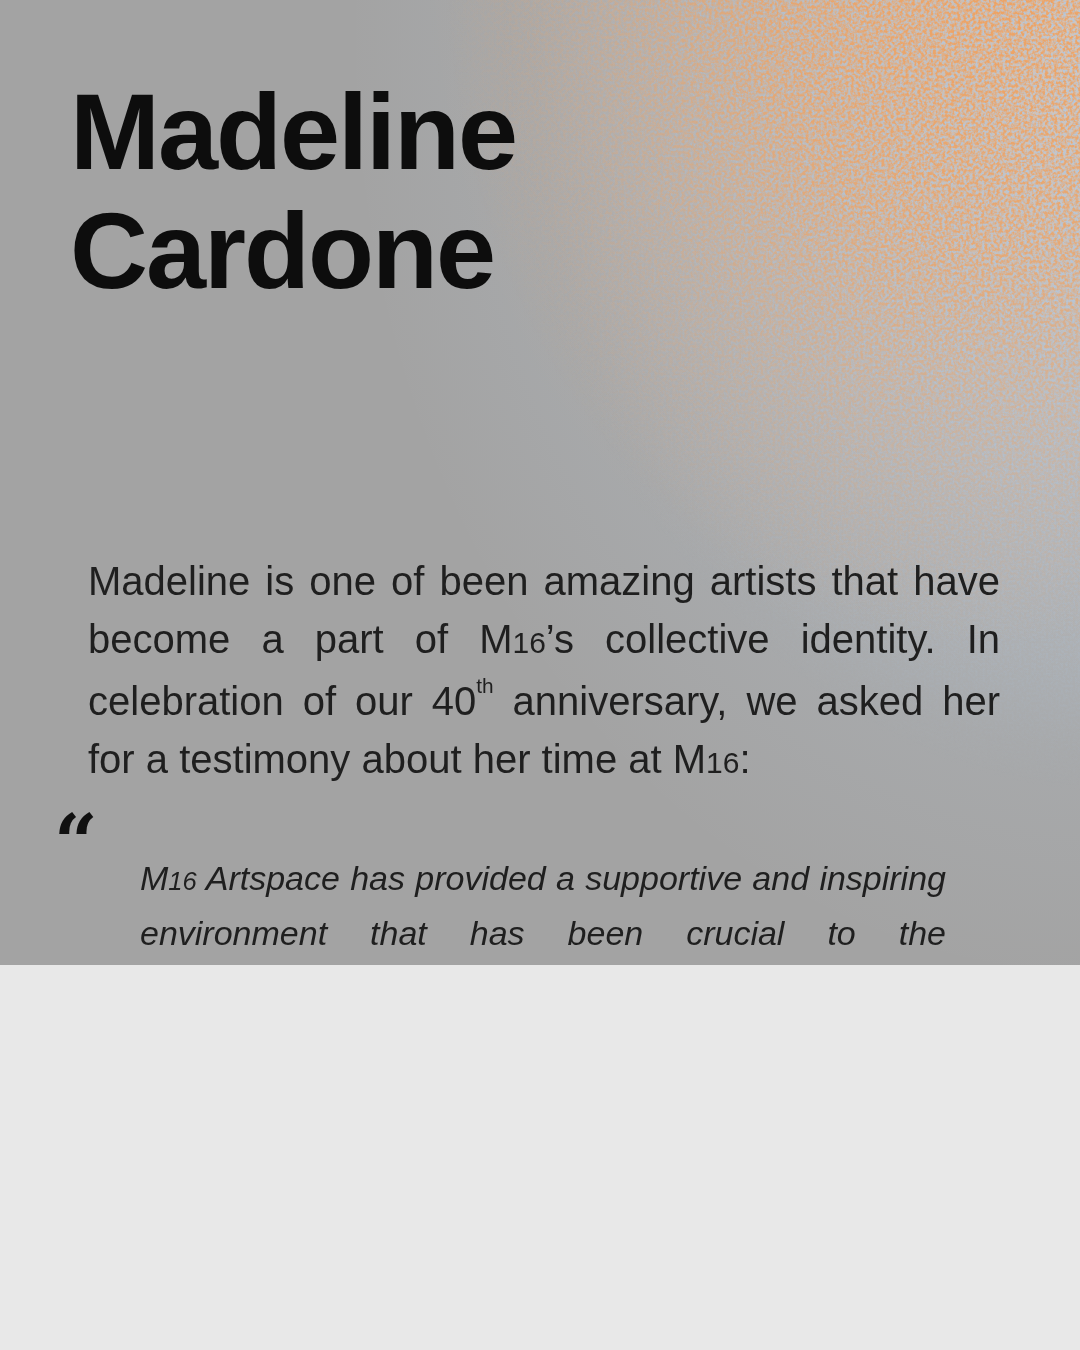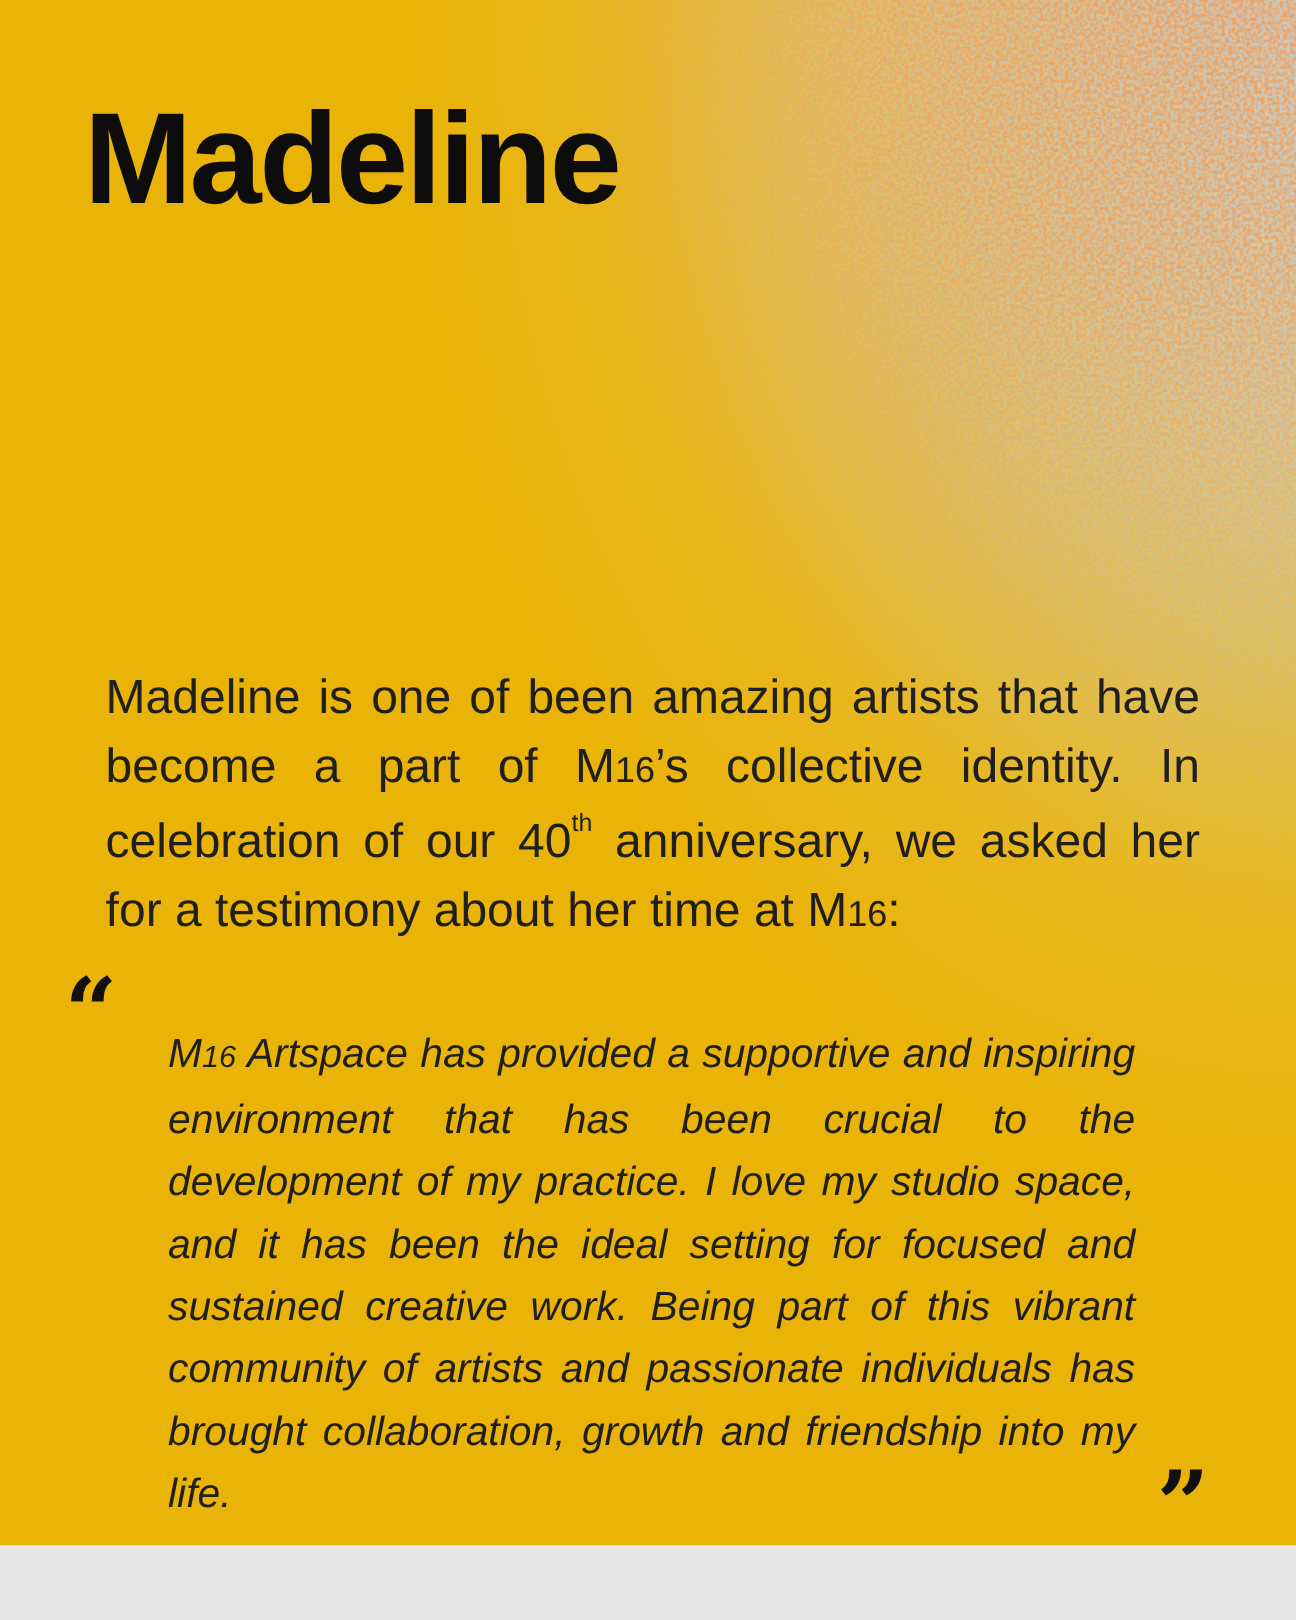--- a/index.html
+++ b/index.html
@@ -1,20 +1,20 @@
 <!DOCTYPE html>
 <html><head>
 <meta charset="utf-8">
 <style>
   html, body { margin: 0; padding: 0; background: #e8e8e8; }
   .page {
     position: relative;
     width: 1080px;
-    height: 1288px;
-    background: #eab308;
+    height: 965px;
+    background: #a3a3a3;
     overflow: hidden;
     font-family: "Liberation Sans", sans-serif;
     color: #1c1c1c;
   }
   .bg-svg {
     position: absolute;
     inset: 0;
     width: 1080px;
     height: 1350px;
     display: block;
@@ -117,20 +117,21 @@
       </filter>
     </defs>
     <rect x="0" y="0" width="1080" height="1350" fill="url(#softBlue)"></rect>
     <rect x="0" y="0" width="1080" height="1350" fill="url(#softOrange)"></rect>
     <rect x="0" y="0" width="1080" height="1350" fill="url(#grainBlueGrad)" filter="url(#speckleB)"></rect>
     <rect x="0" y="0" width="1080" height="1350" fill="url(#grainOrangeGrad)" filter="url(#speckleA)"></rect>
   </svg>
 
   <h1 class="title">
     <span class="title-line">Madeline</span>
+    <span class="title-line">Cardone</span>
   </h1>
 
   <p class="intro"><span>Madeline is one of been amazing artists that have become a part of M</span><span class="m16-digits">16</span><span>’s collective identity. In celebration of our 40</span><span class="sup">th</span><span> anniversary, we asked her for a testimony about her time at M</span><span class="m16-digits">16</span><span>:</span></p>
 
   <span class="qmark qmark-open">“</span>
 
   <blockquote class="quote"><span>M</span><span class="m16-digits">16</span><span> Artspace has provided a supportive and inspiring environment that has been crucial to the development of my practice. I love my studio space, and it has been the ideal setting for focused and sustained creative work. Being part of this vibrant community of artists and passionate individuals has brought collaboration, growth and friendship into my life.</span></blockquote>
 
   <span class="qmark qmark-close">”</span>
 

